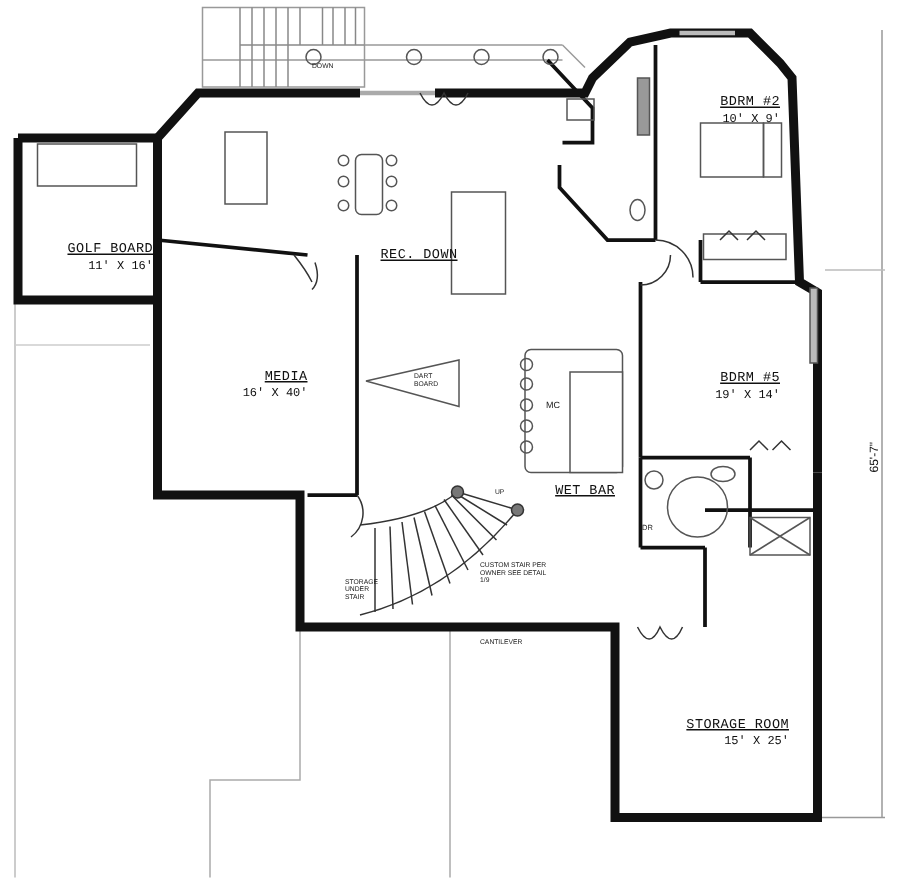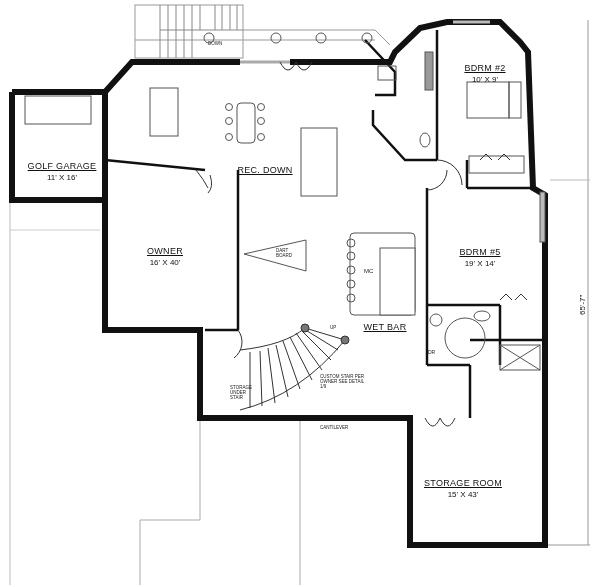--- a/index.html
+++ b/index.html
@@ -1,18 +1,18 @@
 <!DOCTYPE html>
 <html><head>
 <meta charset="utf-8">
 <style>
   html,body{margin:0;padding:0;background:#fff;}
   #plan{position:relative;width:600px;height:587px;overflow:hidden;background:#fff;font-family:"Liberation Sans",sans-serif;color:#111;}
   svg{position:absolute;left:0;top:0;}
-  .lbl{position:absolute;text-align:center;white-space:nowrap;line-height:1;}
+  .lbl{position:absolute;text-align:right;white-space:nowrap;line-height:1;font-family:Liberation Mono, monospace;}
   .title{font-size:9px;text-decoration:underline;letter-spacing:0.3px;}
   .dim{font-size:8px;margin-top:2px;display:block;}
   .tiny{position:absolute;font-size:4.5px;line-height:1.1;color:#222;white-space:nowrap;}
   .side{position:absolute;font-size:8px;transform:rotate(-90deg);transform-origin:left top;white-space:nowrap;}
 </style>
 </head>
 <body>
 
 <div id="plan">
 <svg width="600" height="587" viewBox="0 0 600 587">
@@ -135,44 +135,44 @@
         <line x1="290" y1="337" x2="312" y2="380"></line>
     <line x1="296" y1="333" x2="322" y2="370"></line>
         <line x1="301" y1="330" x2="331" y2="360"></line>
     <line x1="304" y1="329" x2="338" y2="350"></line>
     <circle cx="305" cy="328" r="4" fill="#777"></circle>
     <circle cx="345" cy="340" r="4" fill="#777"></circle>
   </g>
 </svg>
 
 <div class="lbl" style="left:22px;top:156px;width:80px;">
-  <span class="title">GOLF GARAGE</span>
+  <span class="title">GOLF BOARD</span>
   <span class="dim">11' X 16'</span>
 </div>
 <div class="lbl" style="left:225px;top:160px;width:80px;">
   <span class="title">REC. DOWN</span>
 </div>
 <div class="lbl" style="left:125px;top:241px;width:80px;">
-  <span class="title">OWNER</span>
+  <span class="title">MEDIA</span>
   <span class="dim">16' X 40'</span>
 </div>
 <div class="lbl" style="left:450px;top:58px;width:70px;">
   <span class="title">BDRM #2</span>
   <span class="dim">10' X 9'</span>
 </div>
 <div class="lbl" style="left:440px;top:242px;width:80px;">
   <span class="title">BDRM #5</span>
   <span class="dim">19' X 14'</span>
 </div>
 <div class="lbl" style="left:360px;top:317px;width:50px;">
   <span class="title">WET BAR</span>
 </div>
-<div class="lbl" style="left:413px;top:473px;width:100px;">
+<div class="lbl" style="left:426px;top:473px;width:100px;">
   <span class="title">STORAGE ROOM</span>
-  <span class="dim">15' X 43'</span>
+  <span class="dim">15' X 25'</span>
 </div>
 
 <span class="tiny" style="left:208px;top:42px;">DOWN</span>
 <span class="tiny" style="left:276px;top:249px;width:24px;white-space:normal;">DART BOARD</span>
 <span class="tiny" style="left:330px;top:326px;">UP</span>
 <span class="tiny" style="left:320px;top:375px;width:45px;white-space:normal;">CUSTOM STAIR PER OWNER SEE DETAIL 1/9</span>
 <span class="tiny" style="left:230px;top:386px;width:22px;white-space:normal;">STORAGE UNDER STAIR</span>
 <span class="tiny" style="left:320px;top:426px;">CANTILEVER</span>
 <span class="tiny" style="left:364px;top:268px;font-size:6px;">MC</span>
 <span class="tiny" style="left:428px;top:350px;font-size:5px;">DR</span>

